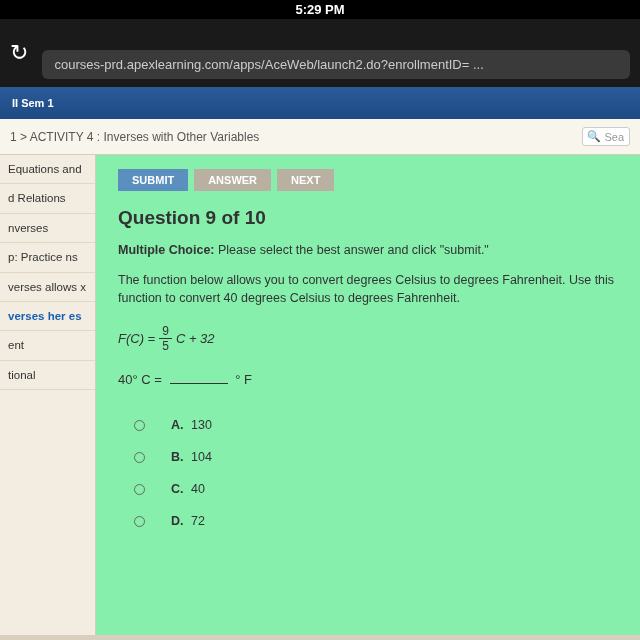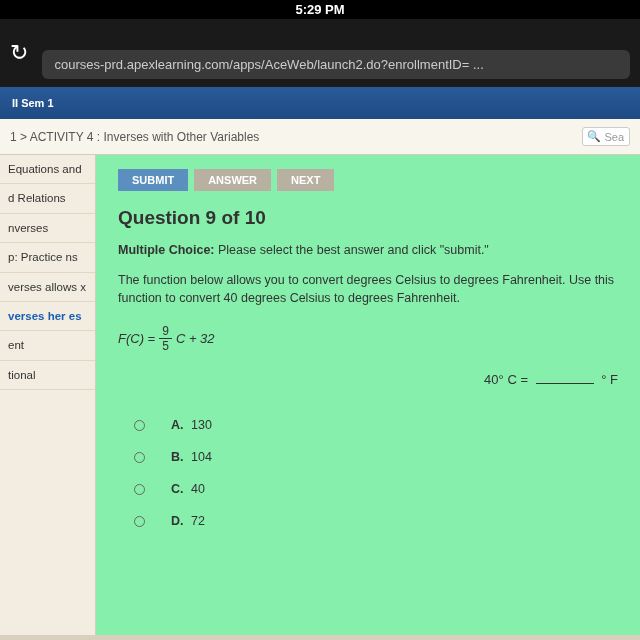--- a/index.html
+++ b/index.html
@@ -23,21 +23,21 @@
 .btn-answer { background: #b8b0a0; }
 .btn-next { background: #b8b0a0; }
 .question-title { font-size: 19px; font-weight: 700; color: #333; margin-bottom: 14px; }
 .mc-label { font-size: 12.5px; color: #333; margin-bottom: 14px; }
 .mc-label strong { font-weight: 700; }
 .question-text { font-size: 12.5px; color: #333; line-height: 1.45; margin-bottom: 18px; }
 .formula { font-size: 13px; color: #333; font-style: italic; margin-bottom: 20px; display: flex; align-items: center; gap: 4px; }
 .frac { display: inline-flex; flex-direction: column; align-items: center; font-style: normal; font-size: 12px; line-height: 1; vertical-align: middle; }
 .frac .num { border-bottom: 1px solid #333; padding: 0 3px 1px; }
 .frac .den { padding-top: 1px; }
-.conversion-line { font-size: 13px; color: #333; margin-bottom: 22px; text-align: right; }
+.conversion-line { font-size: 13px; color: #333; margin-bottom: 22px; }
 .blank { display: inline-block; width: 58px; border-bottom: 1px solid #333; margin: 0 4px; }
 .options { font-size: 12.5px; color: #333; }
 .option { display: flex; align-items: center; gap: 26px; padding: 9px 0 9px 16px; }
 .radio { width: 11px; height: 11px; border: 1.5px solid #666; border-radius: 50%; flex-shrink: 0; }
 .opt-letter { font-weight: 700; margin-right: 4px; }
 .footer-arrow { background: #d8d0bc; padding: 6px; text-align: left; color: #888; font-size: 14px; }
 </style>
 </head>
 <body>
 

